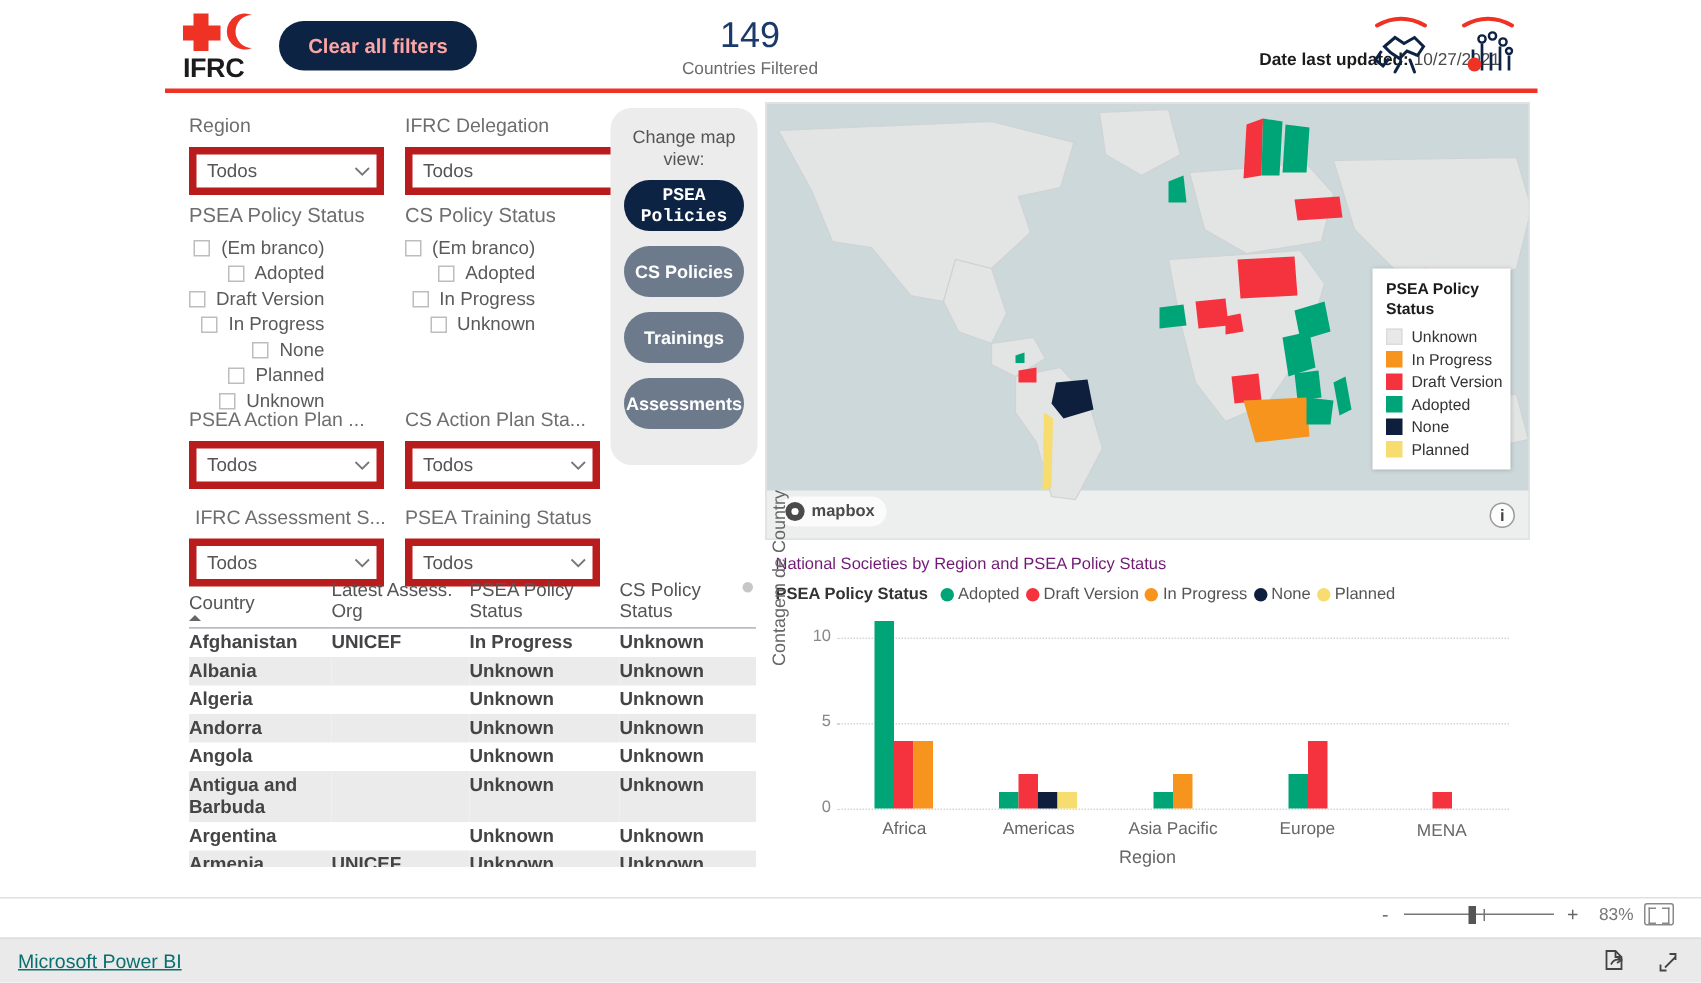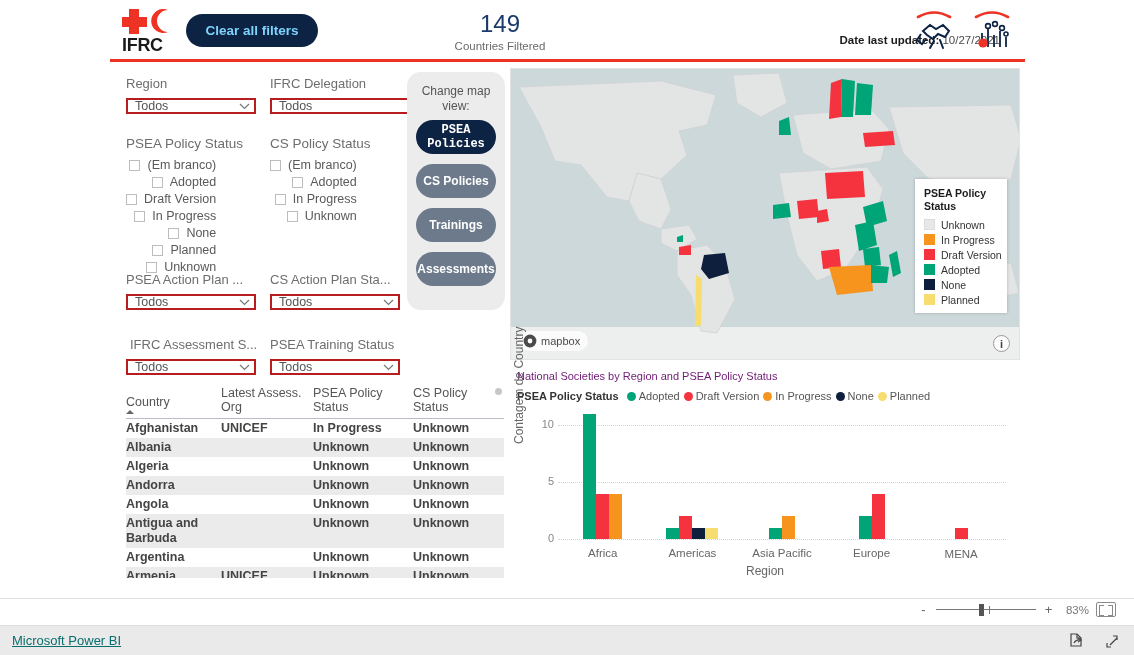--- a/index.html
+++ b/index.html
@@ -35,21 +35,21 @@
   }
   .ifrc-logo .logo-mark{ position:absolute; left:4px; top:0px; }
   .ifrc-logo .logo-text{
     position:absolute; left:4px; top:27px;
     font-size:18px; font-weight:bold; color:#1b1b1b;
     letter-spacing:-0.3px;
   }
   .clear-filters-btn{
     position:absolute; left:76px; top:14px;
     width:132px; height:33px; border-radius:17px;
-    background:#0d2344; color:#7dd3fc;
+    background:#0d2344; color:#fca5a5;
     border:none; cursor:pointer;
     font-family:"Liberation Sans", sans-serif;
     font-size:13.5px; font-weight:bold;
     display:flex; align-items:center; justify-content:center;
   }
   .kpi{
     position:absolute; left:300px; top:10px; width:180px; text-align:center;
   }
   .kpi-value{ font-size:24px; color:#1b3a6b; line-height:28px; }
   .kpi-label{ font-size:11.5px; color:#6b6b6b; margin-top:2px; }
@@ -66,21 +66,21 @@
   .header-icon.digital{ left:858px; }
 
   
   .filters{
     position:absolute; left:16px; top:68px; width:290px; height:315px;
   }
   .f-label{
     position:absolute; font-size:13px; color:#6e6e6e;
   }
   .f-dropdown{
-    position:absolute; height:16px; border:2px solid #b91c1c;
+    position:absolute; height:32px; border:5px solid #b91c1c;
     background:#ffffff; cursor:pointer;
     display:flex; align-items:center;
   }
   .f-dropdown .dd-val{
     font-size:12.5px; color:#555; padding-left:7px; flex:1;
     white-space:nowrap; overflow:hidden;
   }
   .f-dropdown .dd-chev{
     width:20px; display:flex; align-items:center; justify-content:center;
     color:#777;
@@ -119,21 +119,21 @@
   
   .map-wrap{
     position:absolute; left:400px; top:68px; width:510px; height:292px;
     background:#dfe5e6; overflow:hidden; border:1px solid #e3e3e3;
   }
   .mapbox-badge{
     position:absolute; left:8px; bottom:8px; height:20px;
     padding:0 8px 0 4px; border-radius:10px;
     background:rgba(255,255,255,0.75);
     display:flex; align-items:center; gap:4px;
-    font-size:11px; font-weight:normal; color:#4a4a4a;
+    font-size:11px; font-weight:bold; color:#4a4a4a;
   }
   .map-info{
     position:absolute; right:9px; bottom:7px;
     width:17px; height:17px; border-radius:50%;
     background:rgba(255,255,255,0.85); border:1px solid #9a9a9a;
     font-size:11px; font-weight:bold; color:#444;
     display:flex; align-items:center; justify-content:center;
     cursor:pointer;
   }
   .map-legend{

